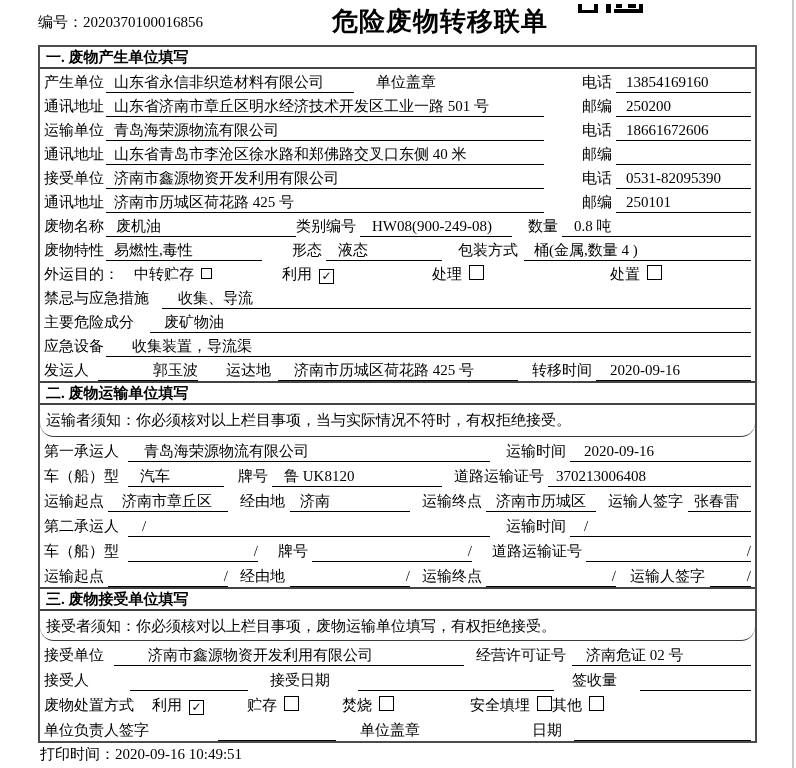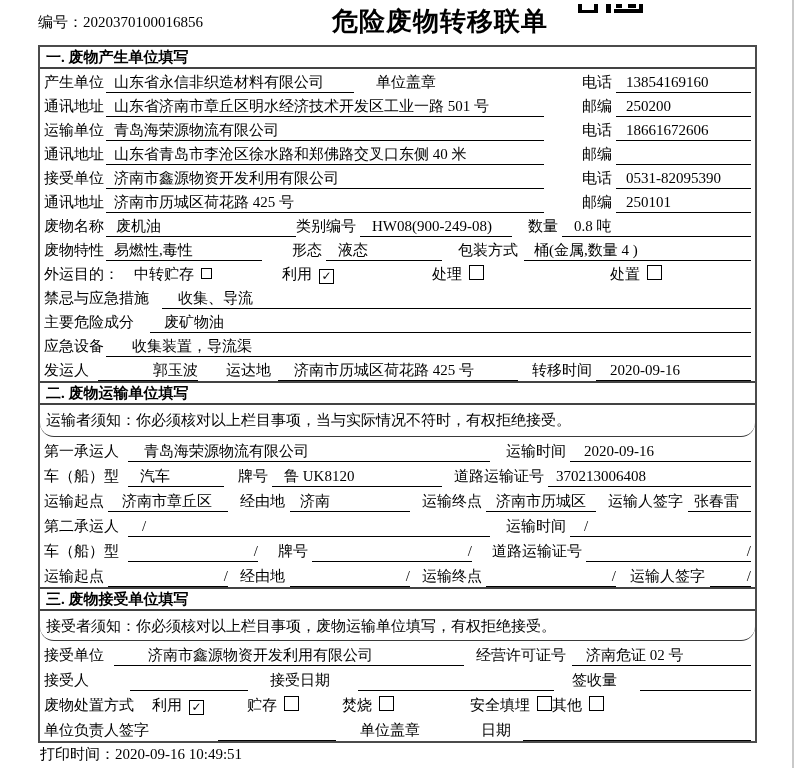--- a/index.html
+++ b/index.html
@@ -230,19 +230,19 @@
     <span class="cbi" style="margin-left:43px"><span>贮存</span><span class="cb"></span></span>
     <span class="cbi" style="margin-left:43px"><span>焚烧</span><span class="cb"></span></span>
     <span class="cbi" style="margin-left:76px"><span>安全填埋</span><span class="cb"></span></span>
     <span class="cbi" style=""><span>其他</span><span class="cb"></span></span>
   </div>
 
   <div class="row h25">
     <span class="lbl" style="width:108px">单位负责人签字</span>
     <span class="val" style="width:118px;margin-left:66px"></span>
     <span class="lbl" style="margin-left:24px;width:64px">单位盖章</span>
-    <span class="lbl" style="margin-left:57px;width:34px">日期</span>
+    <span class="lbl" style="margin-left:108px;width:34px">日期</span>
     <span class="fill" style="margin-left:8px"></span>
   </div>
 
 </div>
 
 <div class="print-line"><span>打印时间：</span><span>2020-09-16 10:49:51</span></div>
 
 </body></html>

